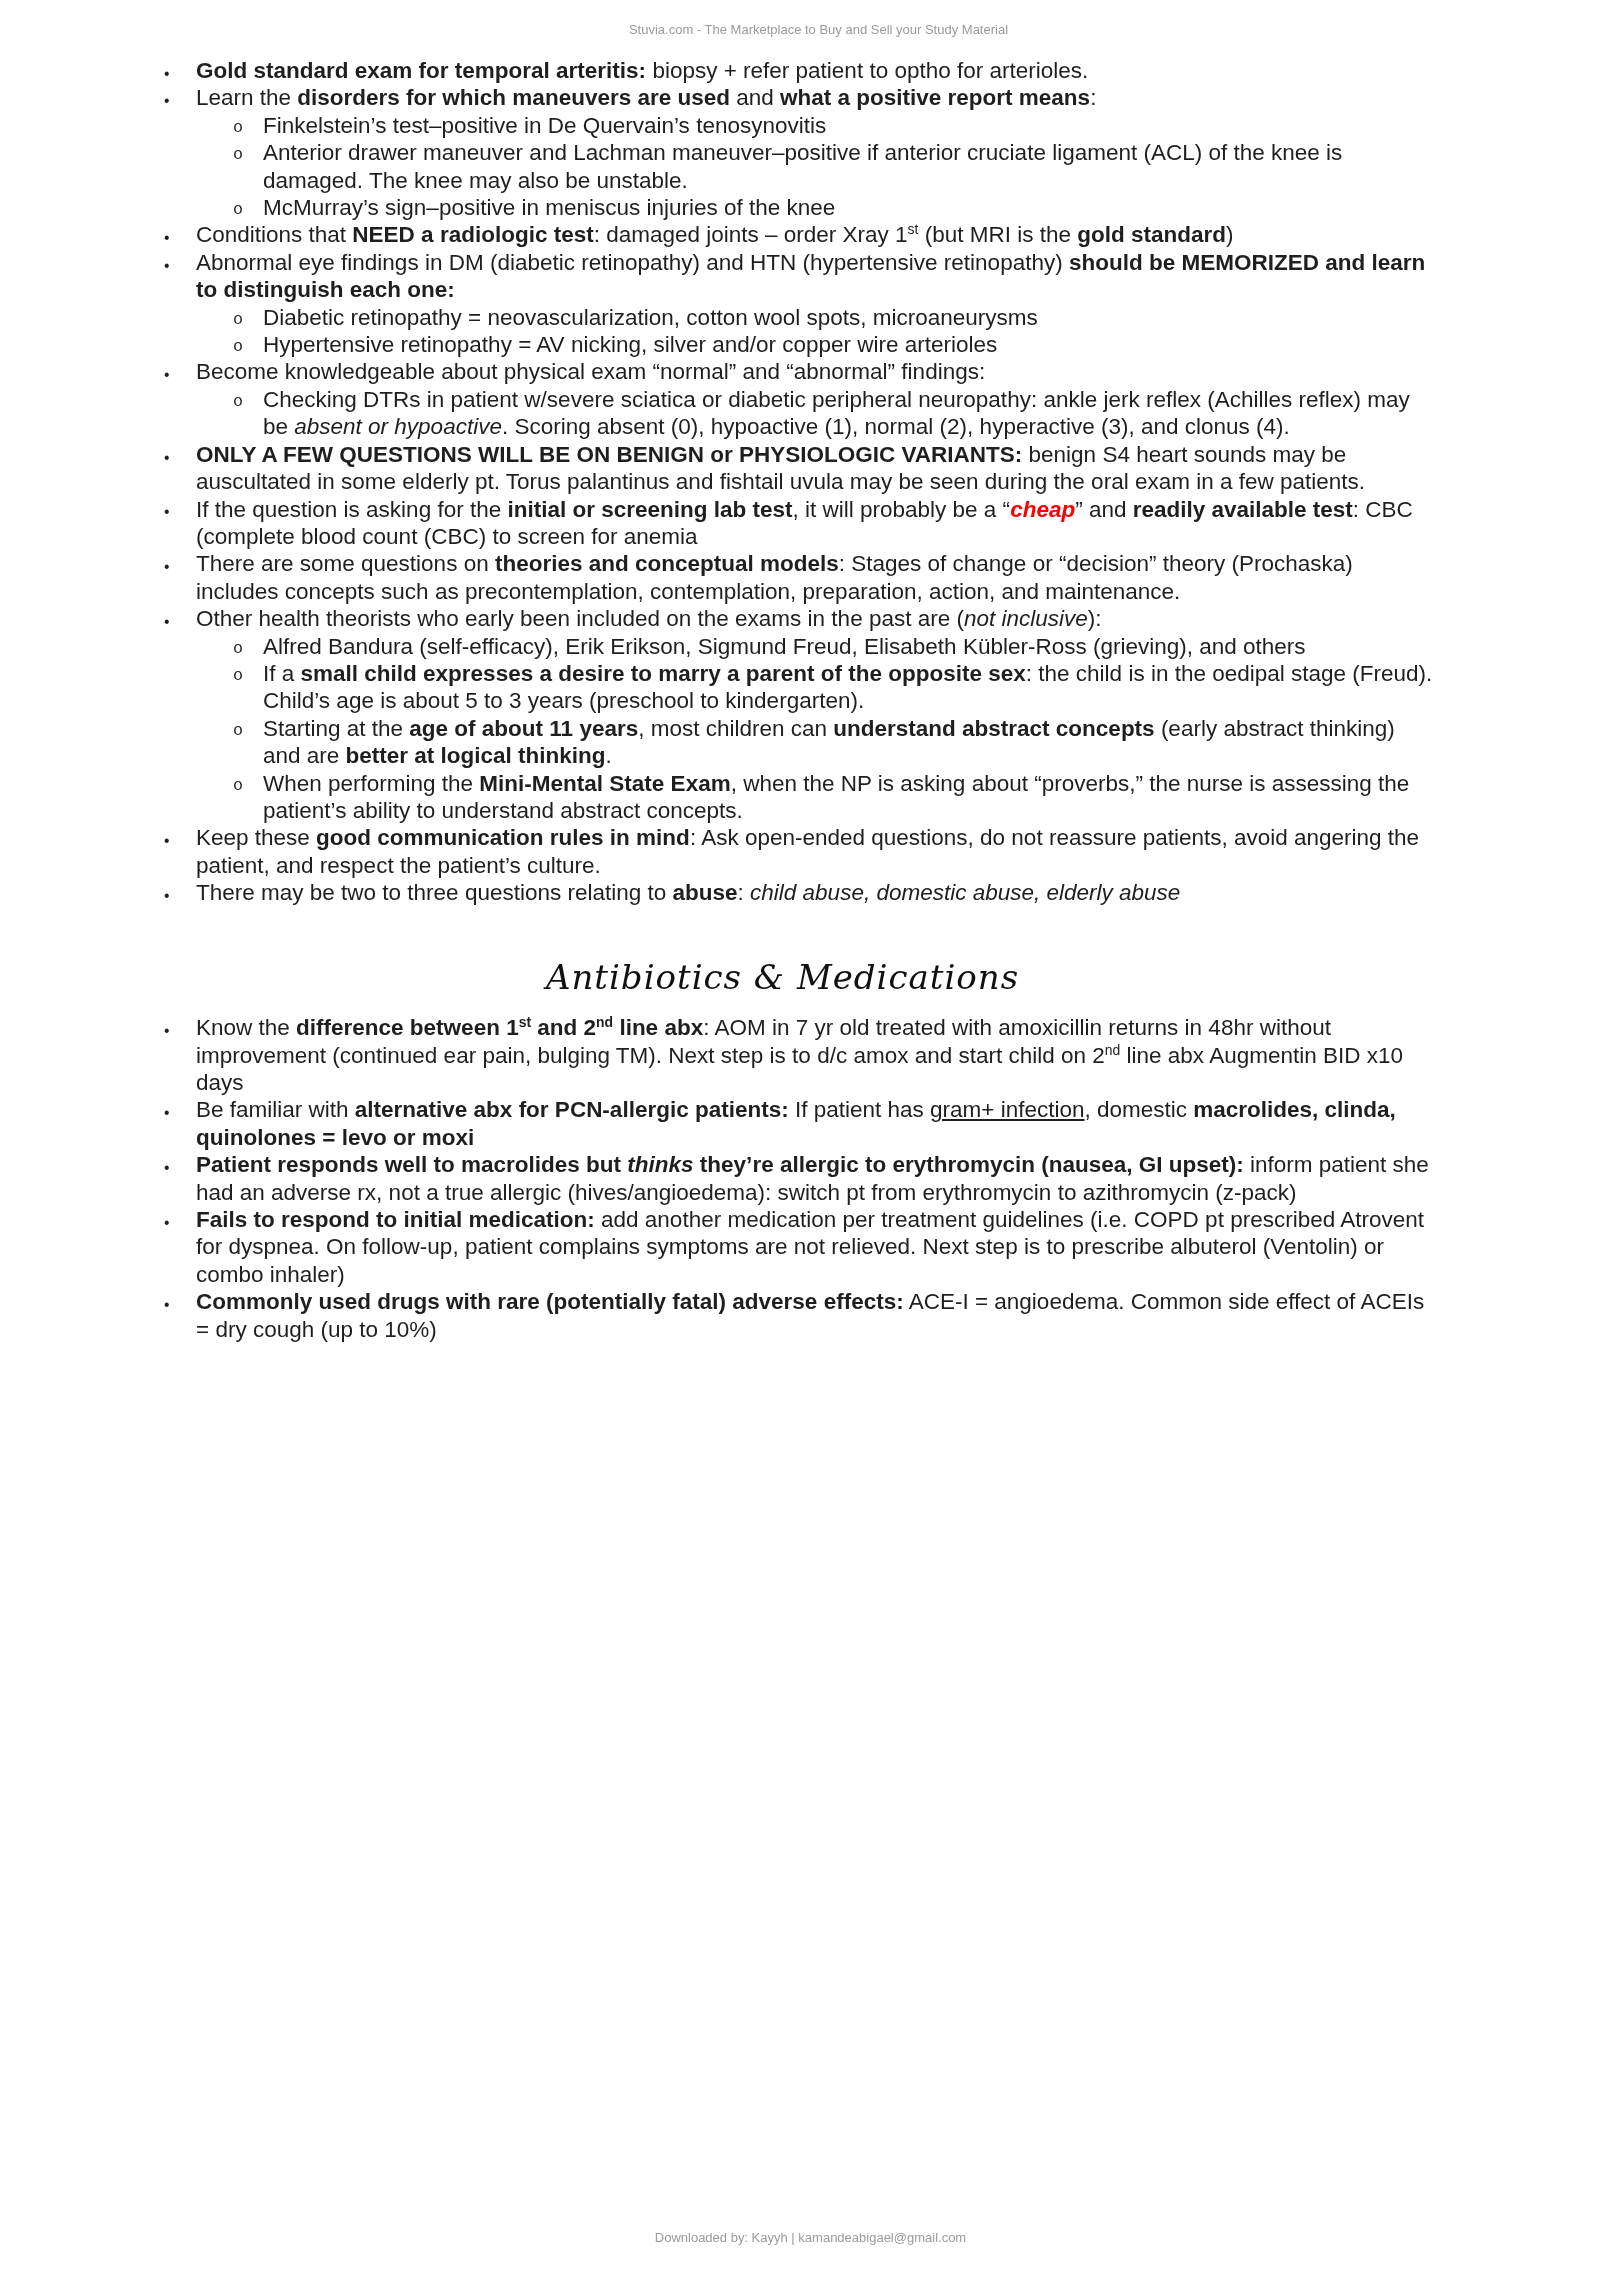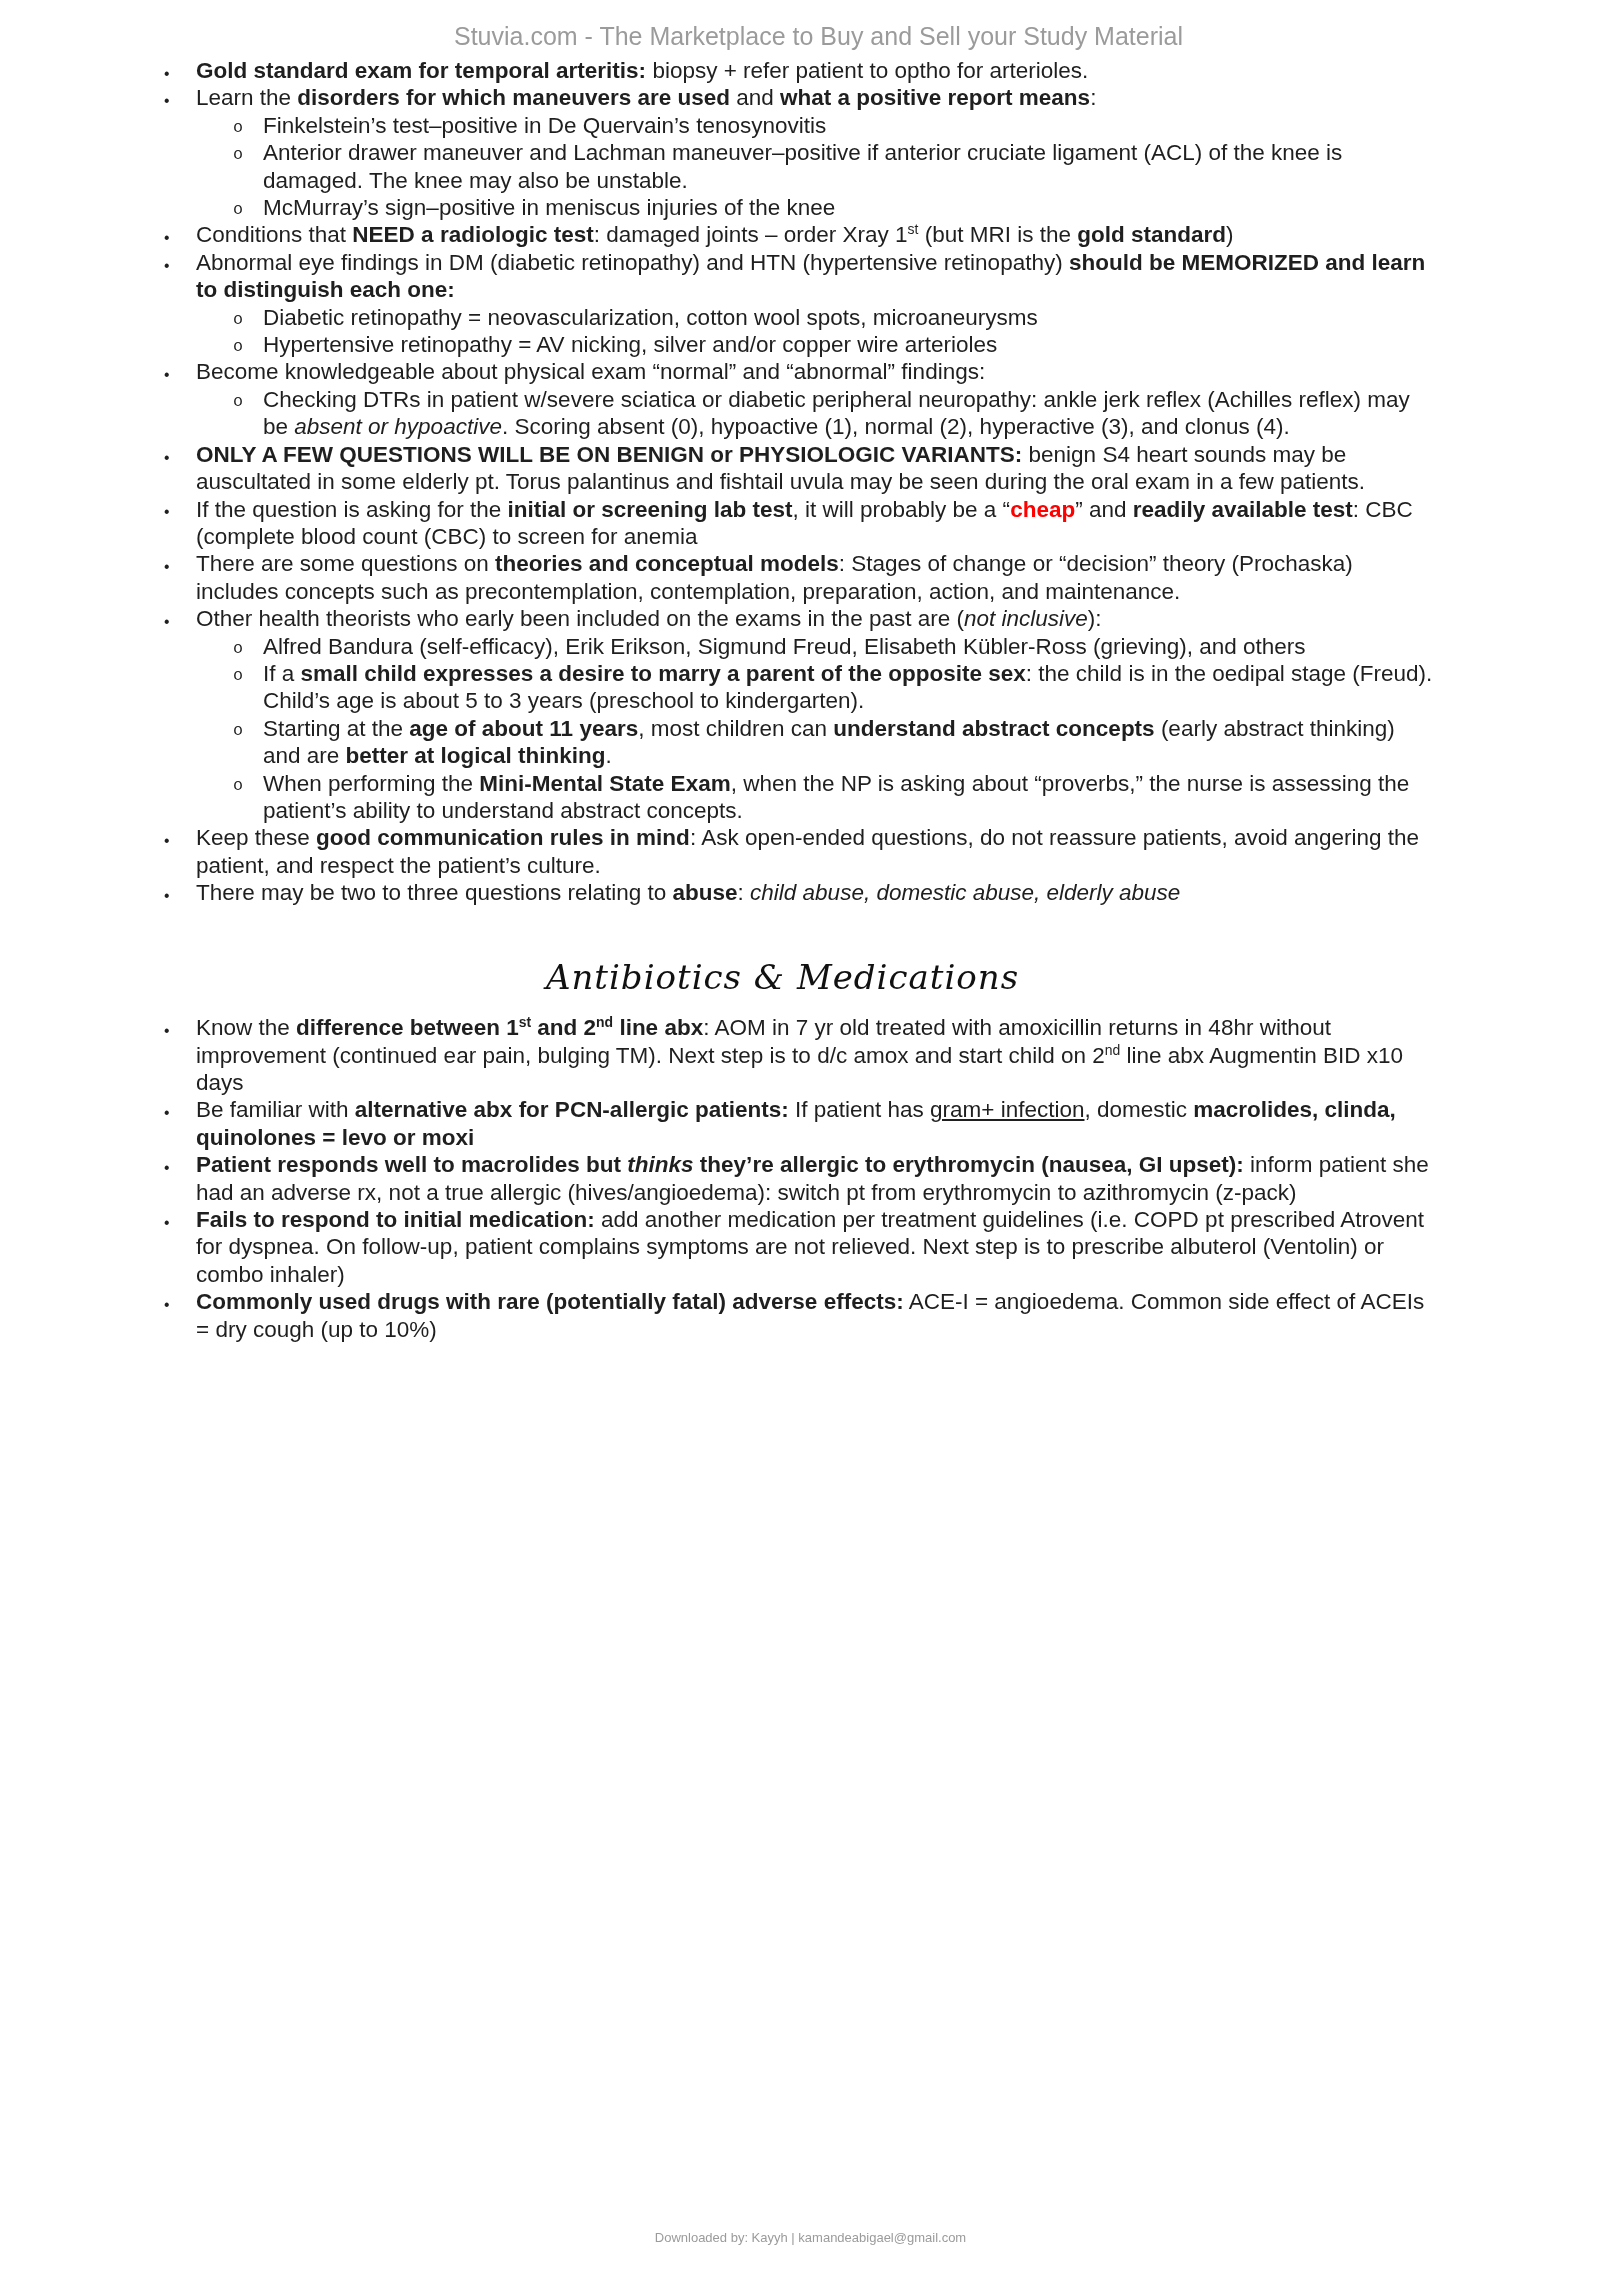--- a/index.html
+++ b/index.html
@@ -11,21 +11,21 @@
     background:#ffffff;
     overflow:hidden;
     font-family:"Liberation Sans",sans-serif;
     color:var(--text,#1f1f1f);
   }
   .header{
     position:absolute;
     top:21.6px;
     left:16px; right:0;
     text-align:center;
-    font-size:25px;
+    font-size:13px;
     color:var(--muted,#9b9b9b);
   }
   .content{
     position:absolute;
     top:57px;
     left:196px;
     width:1237px;
     font-size:22.5px;
     line-height:27.4px;
     text-align:left;
@@ -53,21 +53,21 @@
     font-size:34px;
     line-height:39px;
     margin:51px 0 17.6px -64px;
     letter-spacing:1px;
     color:#111;
     text-align:center;
   }
   .b{font-weight:bold;}
   .i{font-style:italic;}
   .u{text-decoration:underline;}
-  .red{color:var(--red,#ff0000);}
+  .red{color:var(--red,#ff0000);font-style:italic;}
   sup{font-size:0.62em;line-height:0;}
   .footer{
     position:absolute;
     top:2223px;
     left:0; right:0;
     text-align:center;
     font-size:13px;
     line-height:29px;
     color:var(--muted,#9b9b9b);
   }

